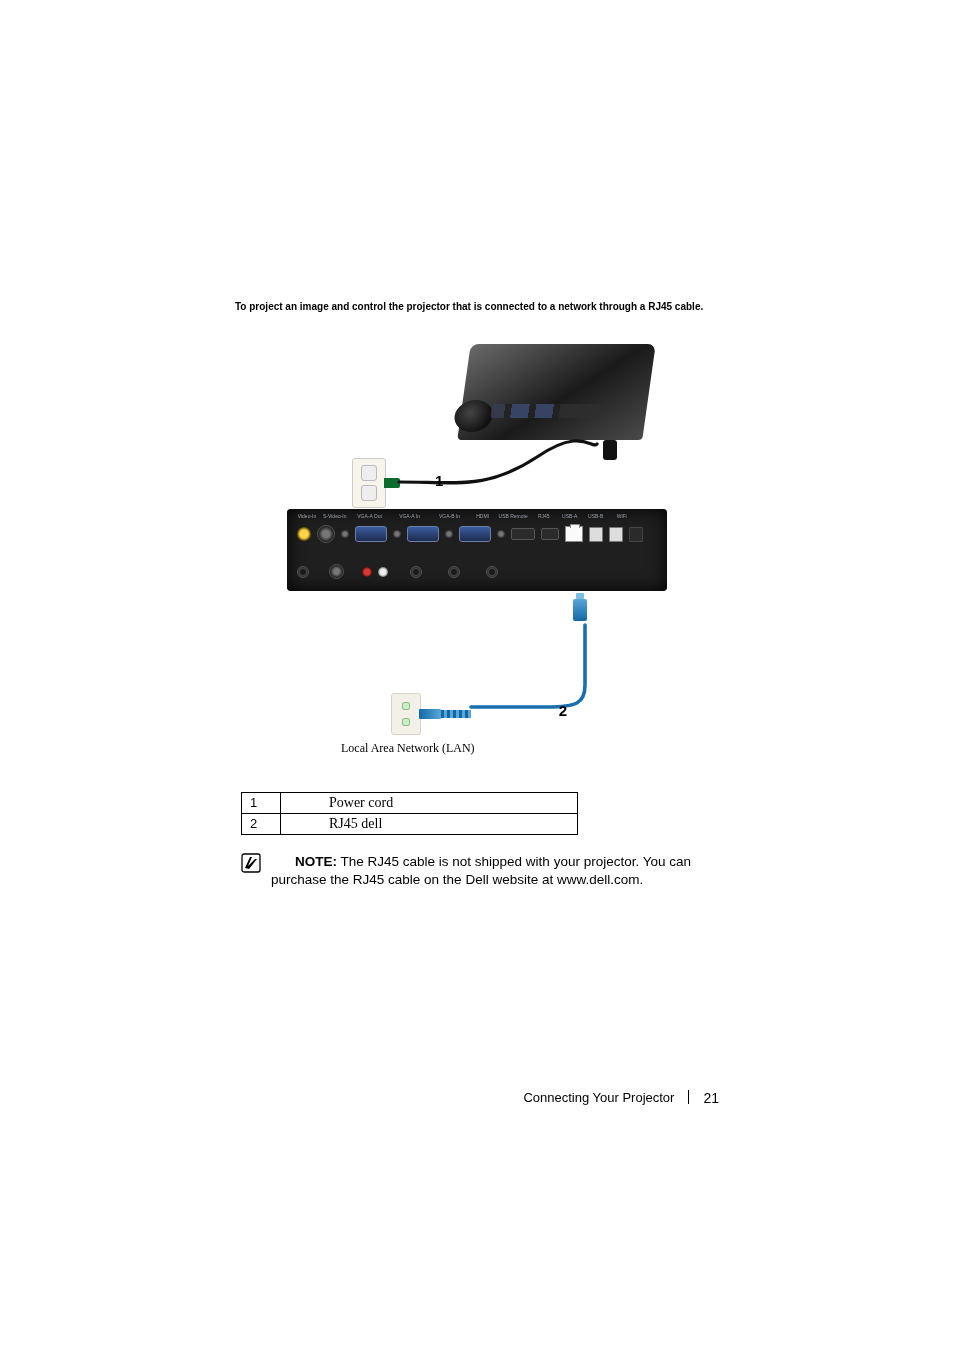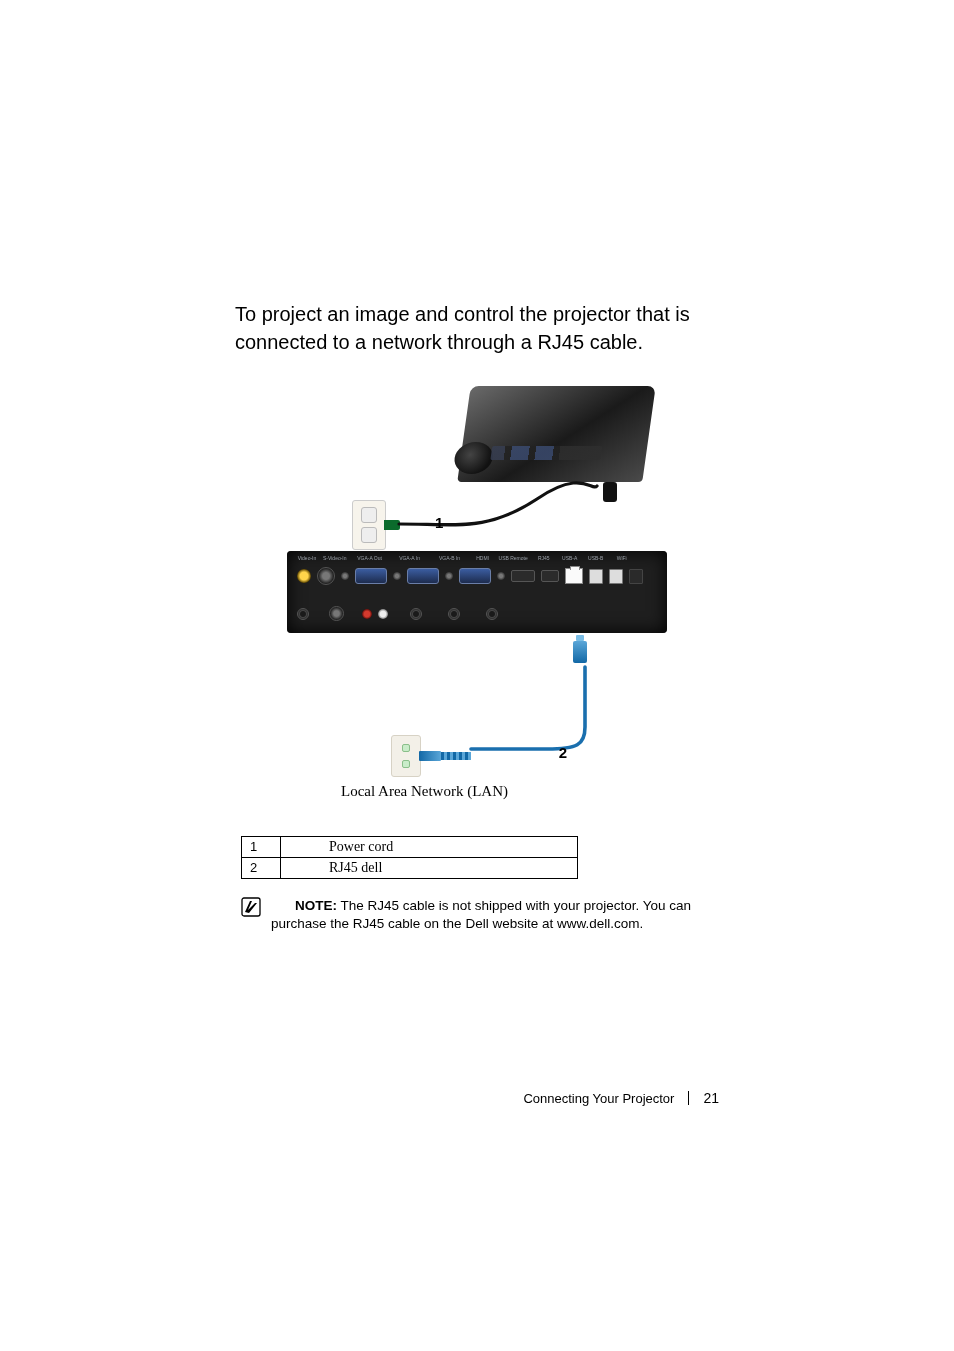--- a/index.html
+++ b/index.html
@@ -19,22 +19,22 @@
     position: relative;
     height: 100%;
   }
   .h2 {
     font-size: 24px;
     font-weight: bold;
     margin: 0 0 24px 0;
     letter-spacing: 0.2px;
   }
   .subhead {
-    font-size: 20px;
-    font-weight: normal;
+    font-size: 10px;
+    font-weight: bold;
     line-height: 1.4;
     margin: 0 0 30px 0;
   }
   .figure {
     position: relative;
     width: 380px;
     margin: 0 auto 6px auto;
   }
   
   .figblock1 {
@@ -217,21 +217,21 @@
     width: 200px;
     height: 120px;
   }
   .fig2-label {
     position: absolute;
     right: 100px;
     bottom: 16px;
   }
   .fig-caption {
     font-family: "Times New Roman", Times, serif;
-    font-size: 15px;
+    font-size: 12px;
     margin: 6px 0 0 54px;
   }
   
   table.keytbl {
     border-collapse: collapse;
     margin-top: 36px;
     margin-left: 6px;
     font-family: "Times New Roman", Times, serif;
     font-size: 14px;
   }
@@ -263,21 +263,20 @@
   }
   .note-label { font-weight: bold; padding-left: 24px; }
   .note-url { font-weight: normal; }
   
   .footer {
     position: absolute;
     bottom: 245px;
     right: 235px;
     font-size: 13px;
     display: flex;
-    align-items: center;
     gap: 14px;
   }
   .footer .divider {
     width: 1px;
     height: 14px;
     background: #000;
   }
   .footer .pagenum {
     font-weight: normal;
     font-size: 14px;

